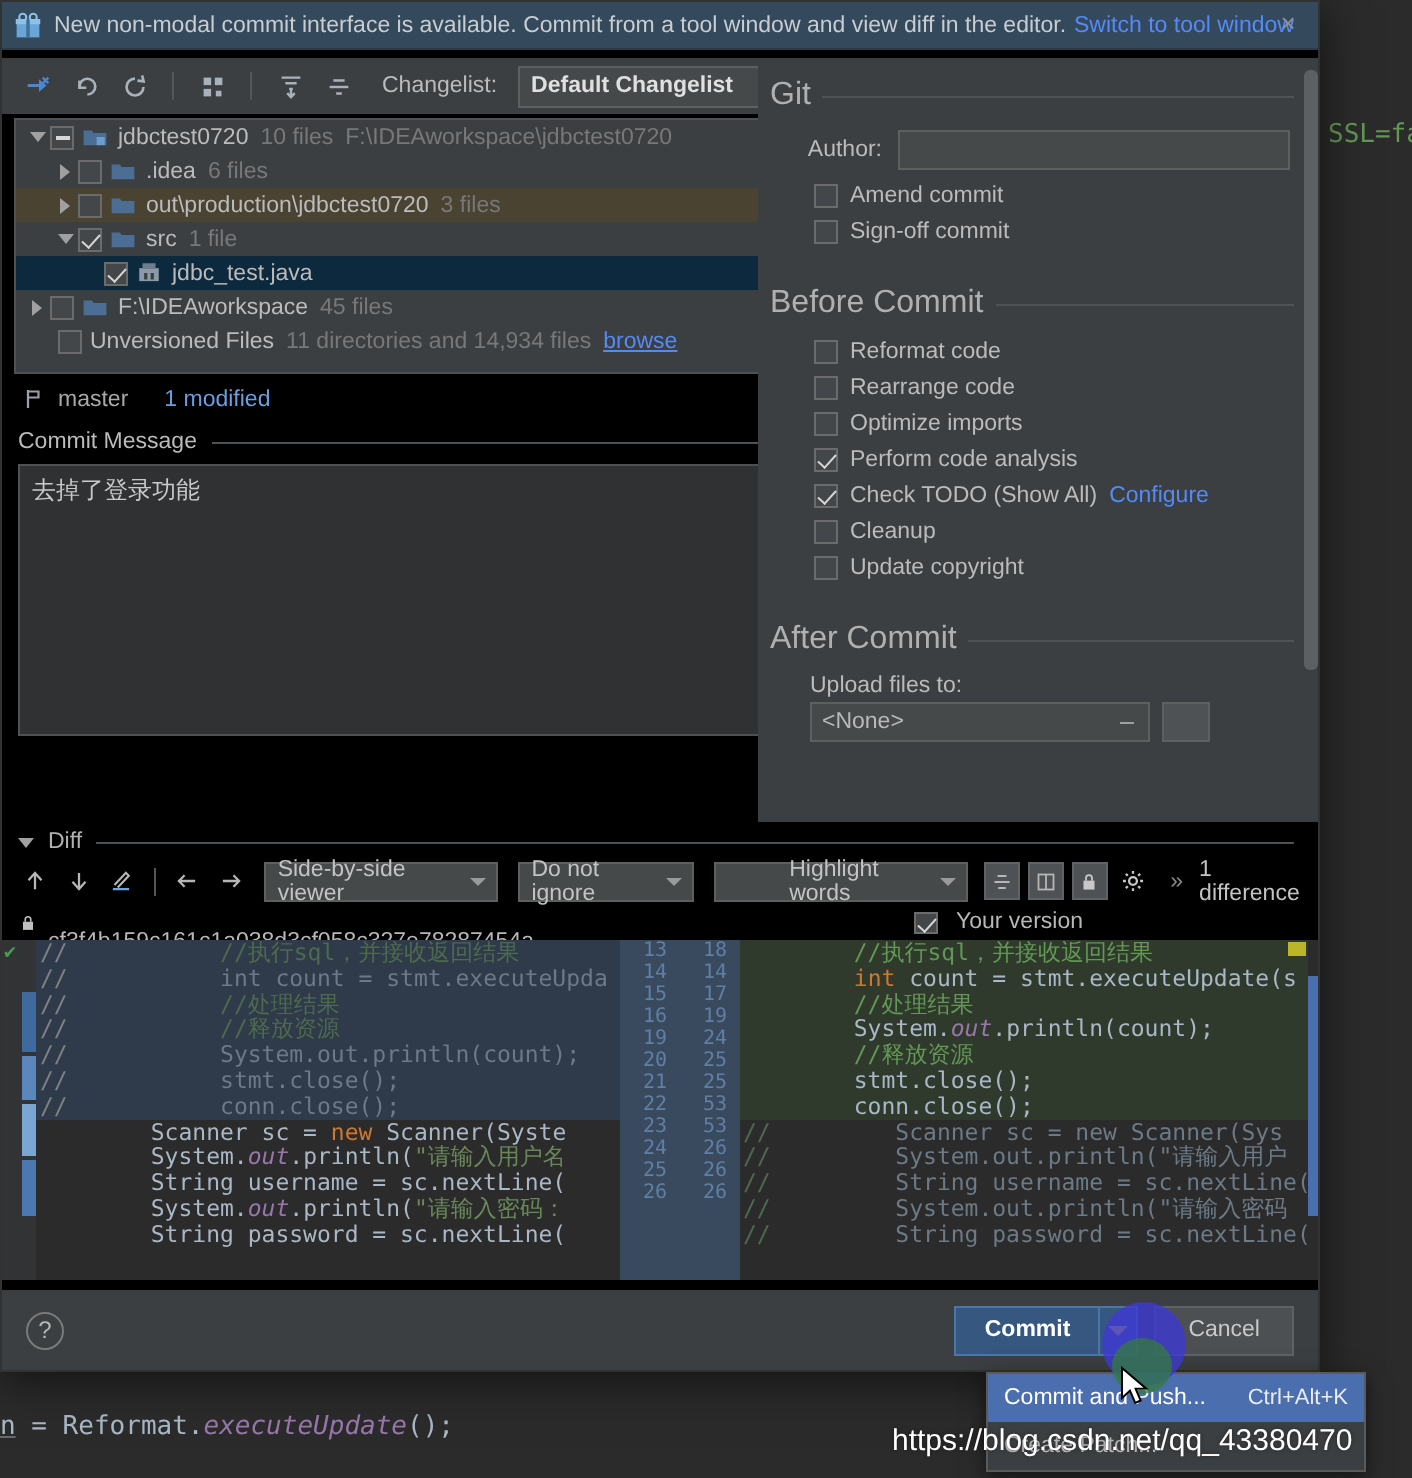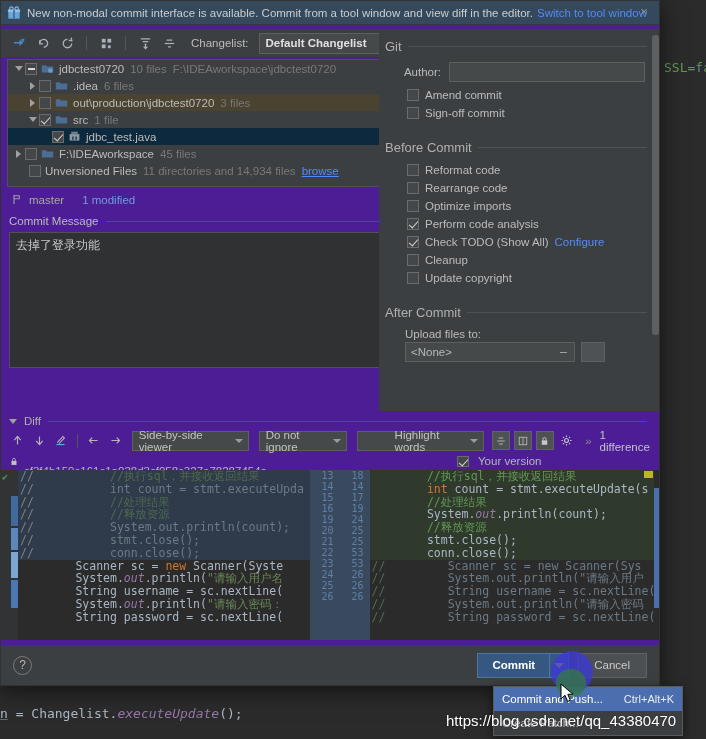--- a/index.html
+++ b/index.html
@@ -26,21 +26,21 @@
   .bg-line { position: absolute; white-space: pre; }
   .kw { color: #cc7832; }
   .id-it { color: #9876aa; font-style: italic; }
   .plain { color: #a9b7c6; }
   .underl { text-decoration: underline; text-decoration-color:#6a6a6a;}
 
   
   .dialog {
     position: absolute; left: 0; top: 0;
     width: 660px; height: 686px;
-    background: #4c1d95;
+    background: #000000;
     border: 1px solid #323232;
     box-shadow: 0 4px 22px rgba(0,0,0,.6);
     overflow: hidden;
   }
 
   
   .banner {
     position: relative;
     height: 24px;
     background: #34495b;
@@ -152,21 +152,21 @@
   }
 
   
   .optpanel {
     position: absolute; left: 378px; top: 32px;
     width: 282px; height: 378px;
     background: #3c3f41;
     overflow: hidden;
   }
   .grp { display: flex; align-items: center; gap: 6px; margin: 6px 14px 2px 6px; }
-  .grp .t { color: #b0b0b0; font-size: 13px; white-space: nowrap; }
+  .grp .t { color: #b0b0b0; font-size: 16px; white-space: nowrap; }
   .grp .ln { flex: 1; height: 1px; background: #4e5254; }
   .fieldrow { display: flex; align-items: center; margin: 8px 16px 4px 6px; }
   .fieldrow label { width: 56px; text-align: right; margin-right: 8px; color: #bbbbbb; }
   .txtinput {
     flex: 1; height: 20px; background: #45494a;
     border: 1px solid #5e6060;
   }
   .optrow {
     display: flex; align-items: center;
     padding: 3px 0 3px 28px; font-size: 11.5px;
@@ -333,21 +333,21 @@
   }
 </style>
 </head>
 <body>
 
 <div id="root">
 
   <div class="bg-editor">
     <div class="bg-line" style="left:664px; top:60px; color:#629755;">SSL=fa</div>
     <div class="bg-line" style="left:0px; top:672px;"><span class="plain">et </span><span class="plain underl">rs</span><span class="plain"> = </span><span class="kw">null</span><span class="plain">;</span></div>
-    <div class="bg-line" style="left:0px; top:706px;"><span class="plain underl">n</span><span class="plain"> = Changelist.</span><span class="id-it">executeUpdate</span><span class="plain">();</span></div>
+    <div class="bg-line" style="left:0px; top:706px;"><span class="plain underl">n</span><span class="plain"> = Reformat.</span><span class="id-it">executeUpdate</span><span class="plain">();</span></div>
   </div>
 
   <div class="dialog">
 
     <div class="banner">
       <svg class="gift" viewBox="0 0 16 16">
         <rect x="1.5" y="6" width="13" height="8.5" fill="#6aa5d8"></rect>
         <rect x="1" y="4" width="14" height="3" fill="#8fc0e8"></rect>
         <rect x="7" y="4" width="2" height="10.5" fill="#3f6e9a"></rect>
         <circle cx="5" cy="3" r="2" fill="none" stroke="#8fc0e8" stroke-width="1.2"></circle>

